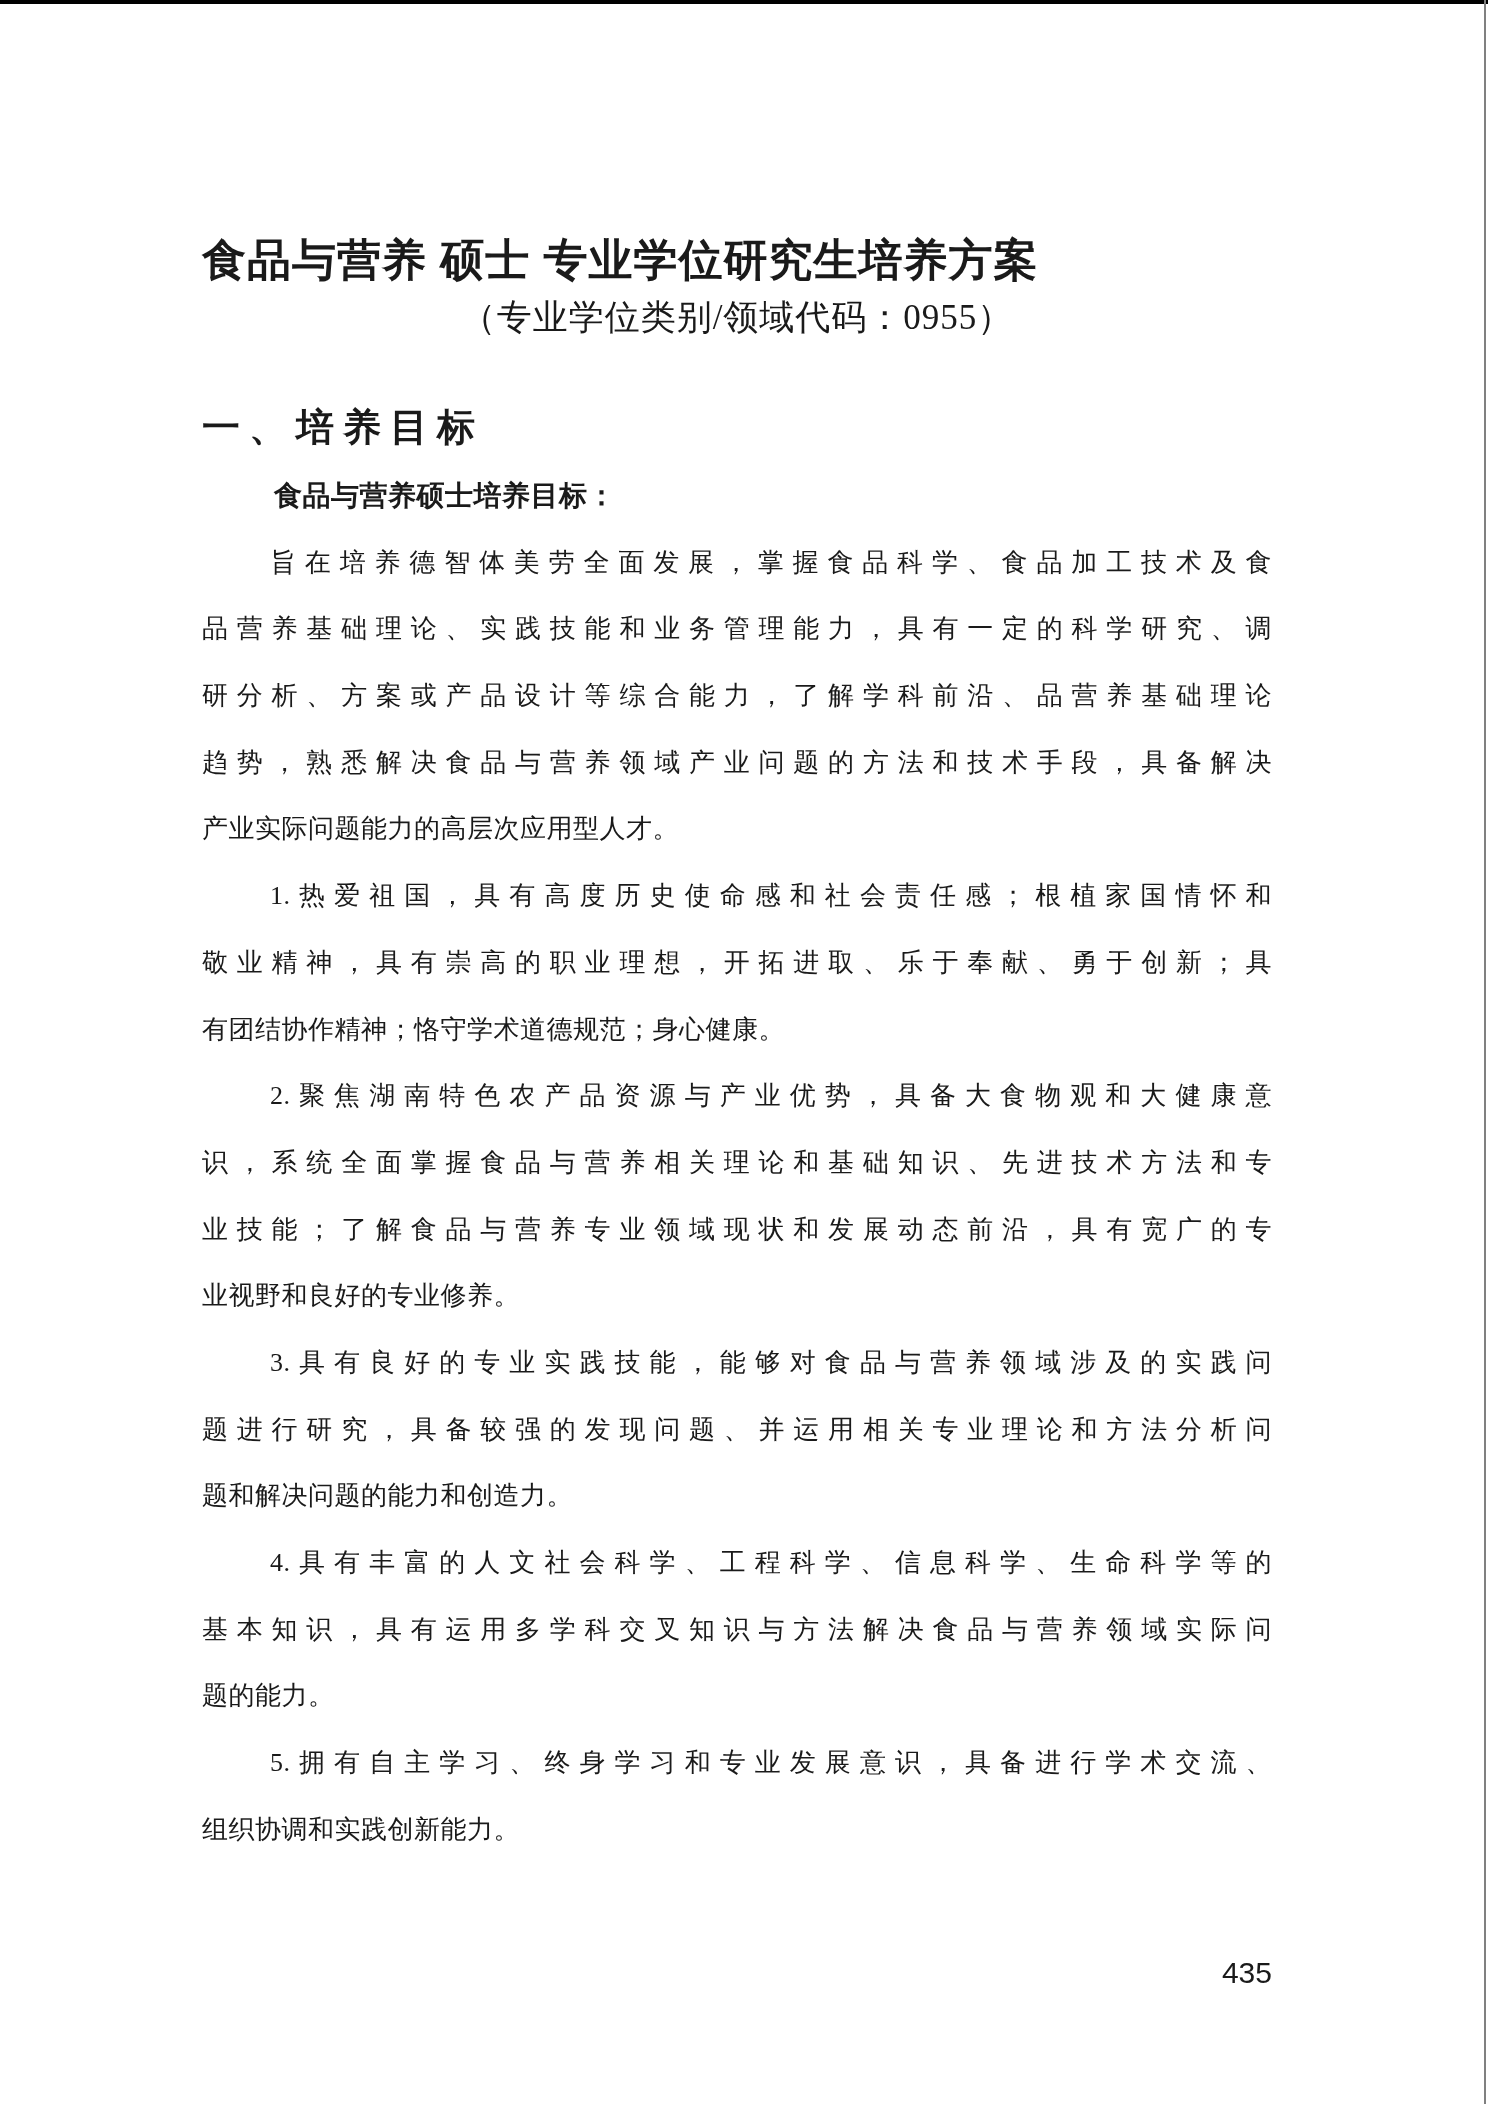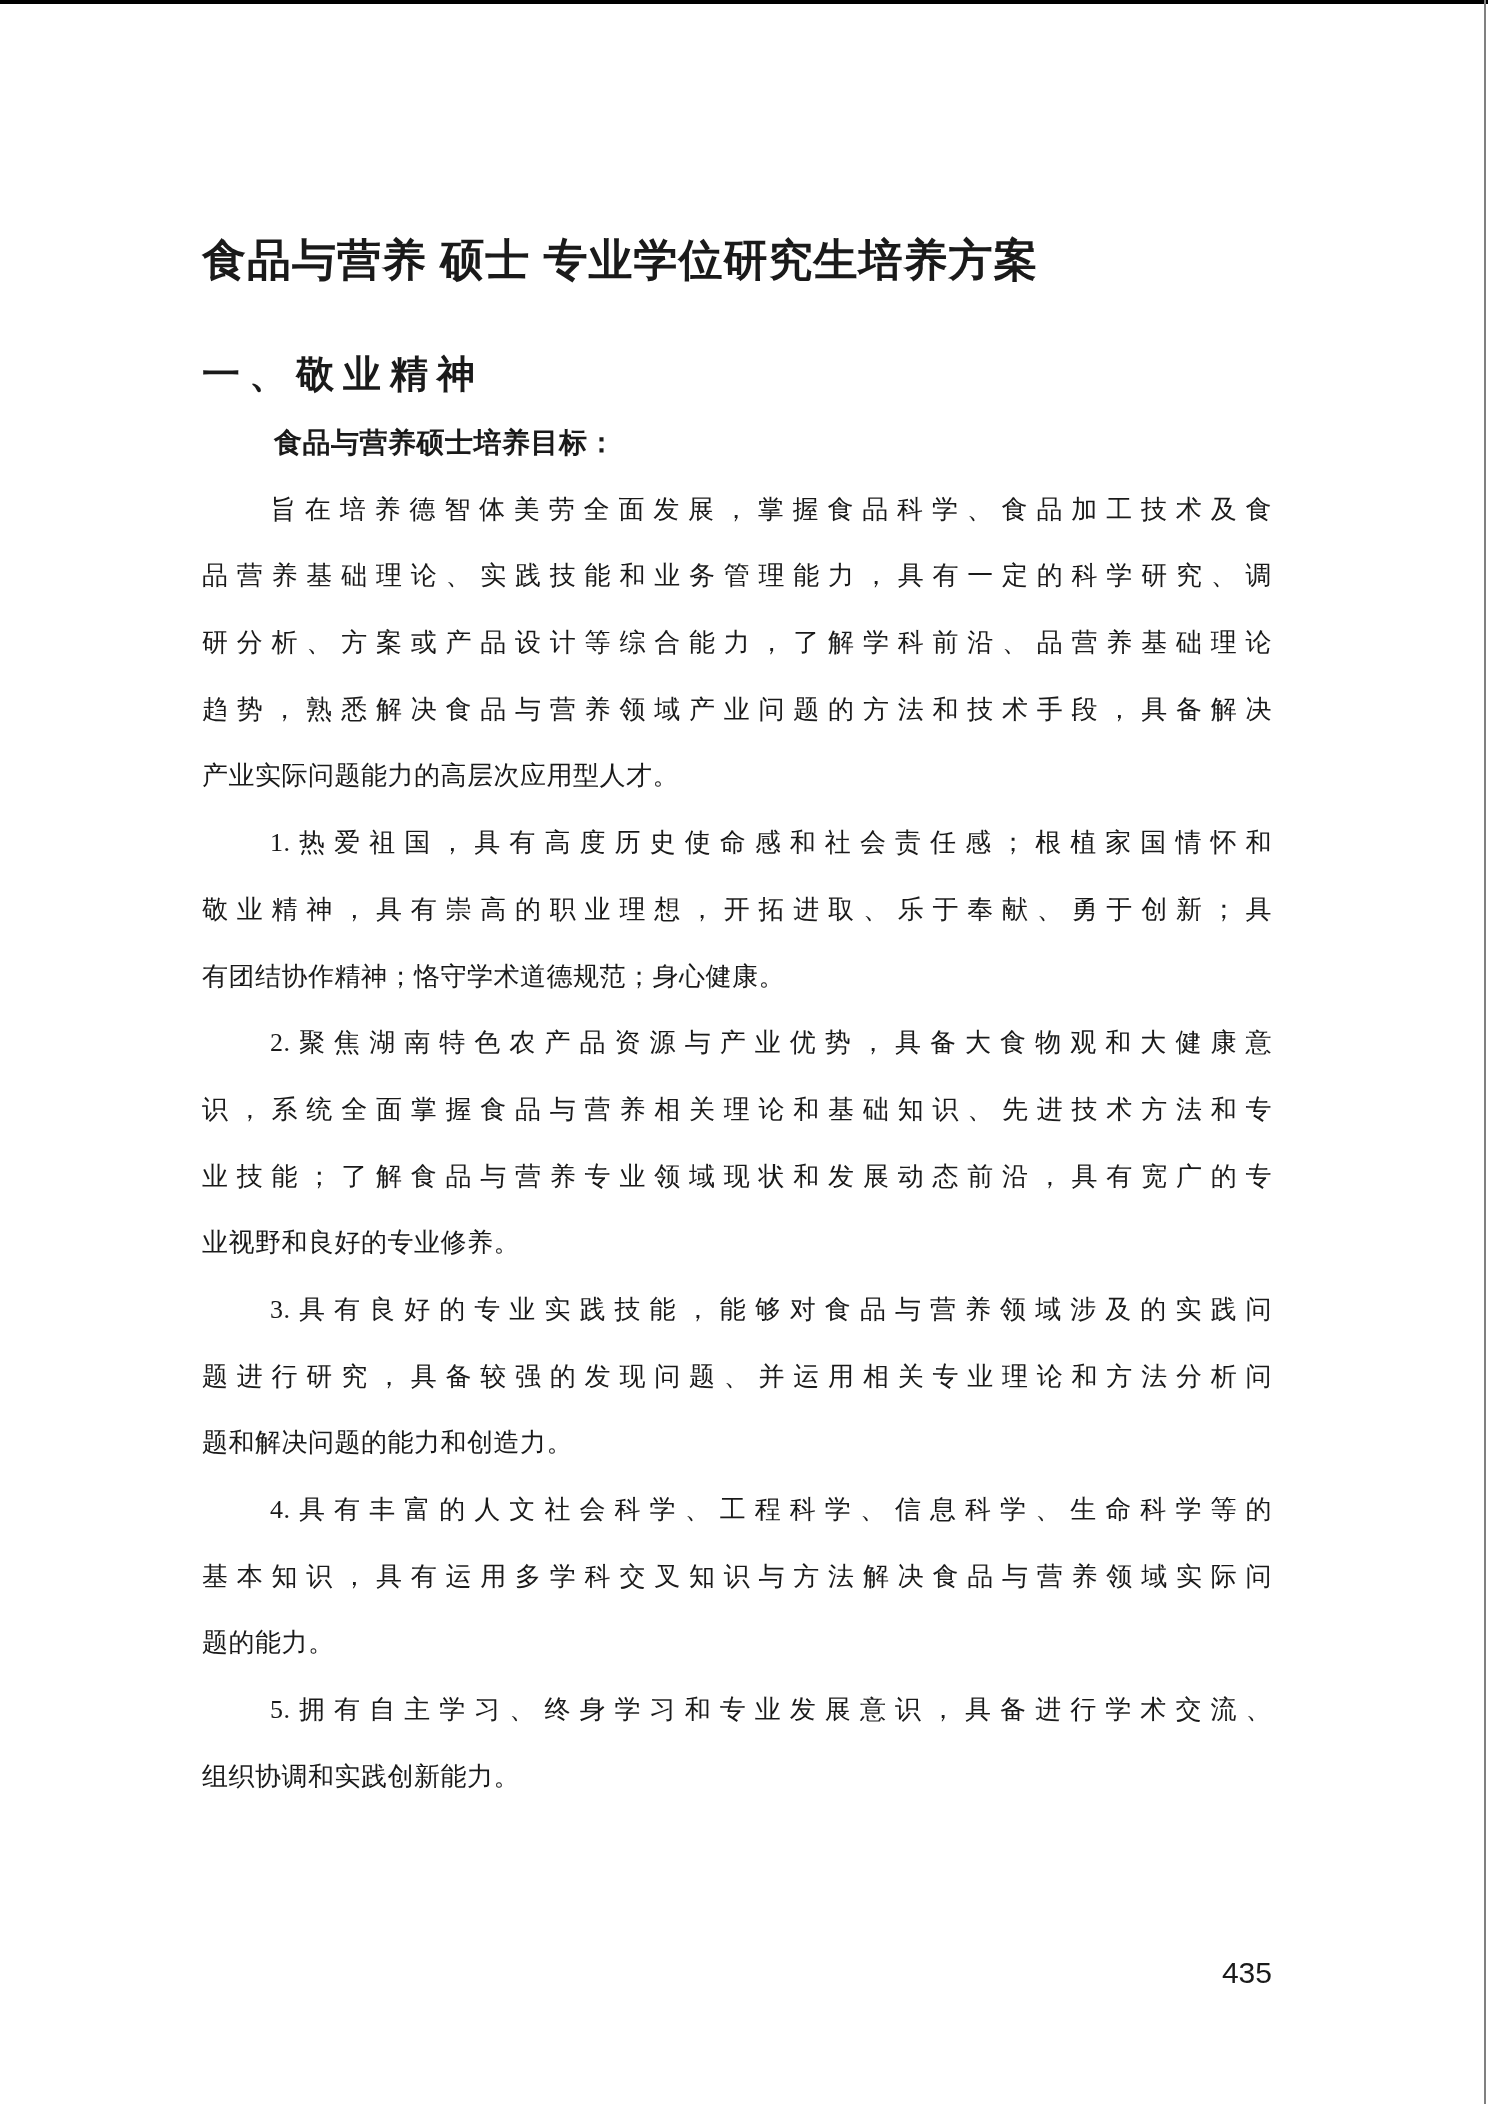--- a/index.html
+++ b/index.html
@@ -94,22 +94,23 @@
 </head>
 <body>
 
 <div class="page">
   <div class="top-border"></div>
   <div class="right-border"></div>
 
   <div class="content">
     <h1 class="title">食品与营养 硕士 专业学位研究生培养方案</h1>
 
+    <div class="subtitle">（专业学位类别/领域代码：0955）</div>
 
-    <h2 class="heading">一、敬业精神</h2>
+    <h2 class="heading">一、培养目标</h2>
 
     <div class="body-block">
       <div class="line subheading">食品与营养硕士培养目标：</div>
 
     <div class="line first">旨在培养德智体美劳全面发展，掌握食品科学、食品加工技术及食</div>
         <div class="line">品营养基础理论、实践技能和业务管理能力，具有一定的科学研究、调</div>
         <div class="line">研分析、方案或产品设计等综合能力，了解学科前沿、品营养基础理论</div>
         <div class="line">趋势，熟悉解决食品与营养领域产业问题的方法和技术手段，具备解决</div>
         <div class="line last">产业实际问题能力的高层次应用型人才。</div>
         <div class="line first">1.热爱祖国，具有高度历史使命感和社会责任感；根植家国情怀和</div>

